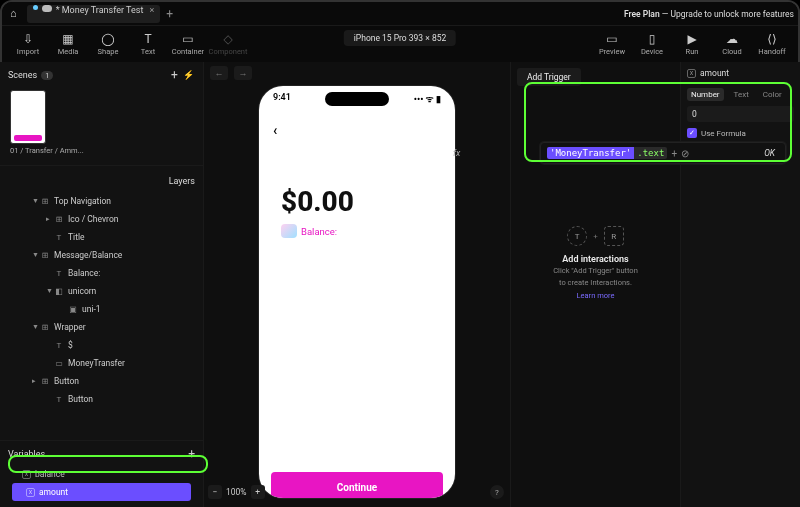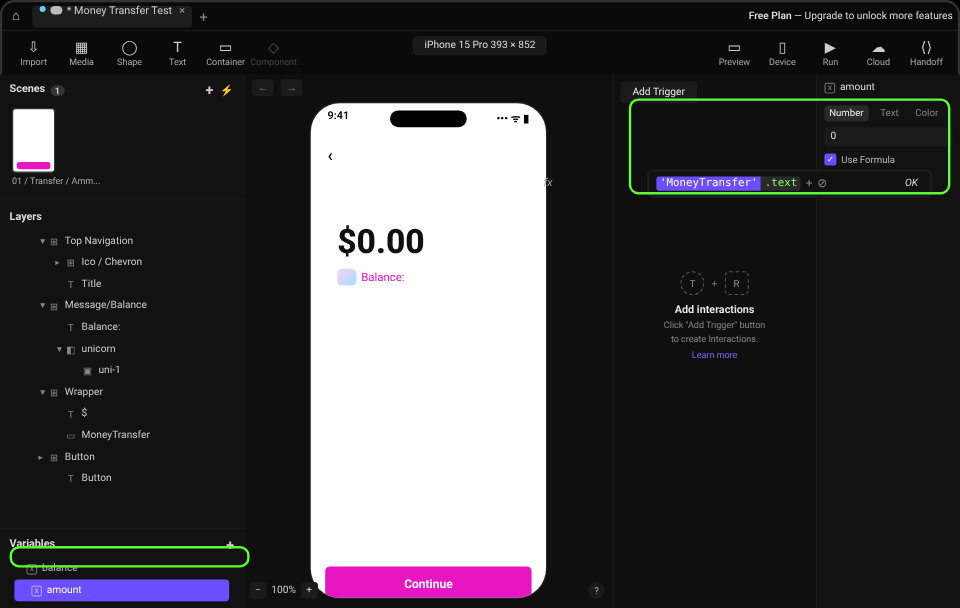--- a/index.html
+++ b/index.html
@@ -15,21 +15,21 @@
   .toolbar { height: 38px; background: #0a0a0a; border-bottom: 1px solid #1a1a1a; display: flex; align-items: center; padding: 0 6px; }
   .tool { display: flex; flex-direction: column; align-items: center; justify-content: center; width: 40px; color: #aaa; font-size: 7.5px; gap: 2px; }
   .tool .ico { width: 14px; height: 12px; display:flex; align-items:center; justify-content:center; color:#ccc; font-size:12px; }
   .tool.dim { opacity:.35; }
   .devlabel { position: absolute; left: 50%; transform: translateX(-50%); top: 30px; background:#1a1a1a; padding:3px 10px; border-radius:4px; color:#ddd; font-size:8.5px; }
   .rightTools { margin-left:auto; display:flex; }
   .main { position:absolute; top:62px; left:0; right:0; bottom:0; display:flex; }
   
   .left { width: 204px; background:#121212; border-right:1px solid #1a1a1a; display:flex; flex-direction:column; }
   .section { padding: 6px 8px; }
-  .sechead { display:flex; align-items:center; font-size:9px; color:#ddd; font-weight:700; }
+  .sechead { display:flex; align-items:center; font-size:9px; color:#ddd; font-weight:400;justify-content:flex-end; }
   .count { background:#333; color:#ccc; border-radius:6px; font-size:7.5px; padding:0 4px; margin-left:4px; }
   .sechead .spacer { flex:1; }
   .plus { color:#ccc; font-size:12px; margin-left:6px; }
   .thumb { width:36px; height:54px; background:#fff; border:1px solid #333; border-radius:3px; margin:8px 0 2px 2px; position:relative; }
   .thumb::after { content:""; position:absolute; bottom:2px; left:3px; right:3px; height:6px; background:#e815c3; border-radius:2px; }
   .thumbname { font-size:7.5px; color:#aaa; padding-left:2px; line-height:1.2; }
   .divider { height:1px; background:#1a1a1a; margin:4px 0; }
   .layers { flex:1; overflow:auto; }
   .row { display:flex; align-items:center; font-size:8.5px; color:#ccc; height:18px; }
   .lvl1 { padding-left:24px; }
@@ -309,21 +309,21 @@
       <span>Color</span>
     </div>
     <div class="valbox">0</div>
     <div class="check">
       <span class="cb">✓</span>
       <span>Use Formula</span>
     </div>
   </div>
 </div>
 
-<div class="formula" style="position:absolute; top:142px; left:540px; right:24px;">
+<div class="formula" style="position:absolute; top:142px; left:540px; right:14px;">
   <div class="formula-inner">
     <span class="tok1">'MoneyTransfer'</span>
       <span class="tok2">.text</span>
     <span class="plusminus">+</span>
     <span class="plusminus">⊘</span>
     <span class="okbtn">OK</span>
   </div>
 </div>
 
 <div class="greenbox1" style="top:82px; left:524px; width:268px; height:80px;"></div>

